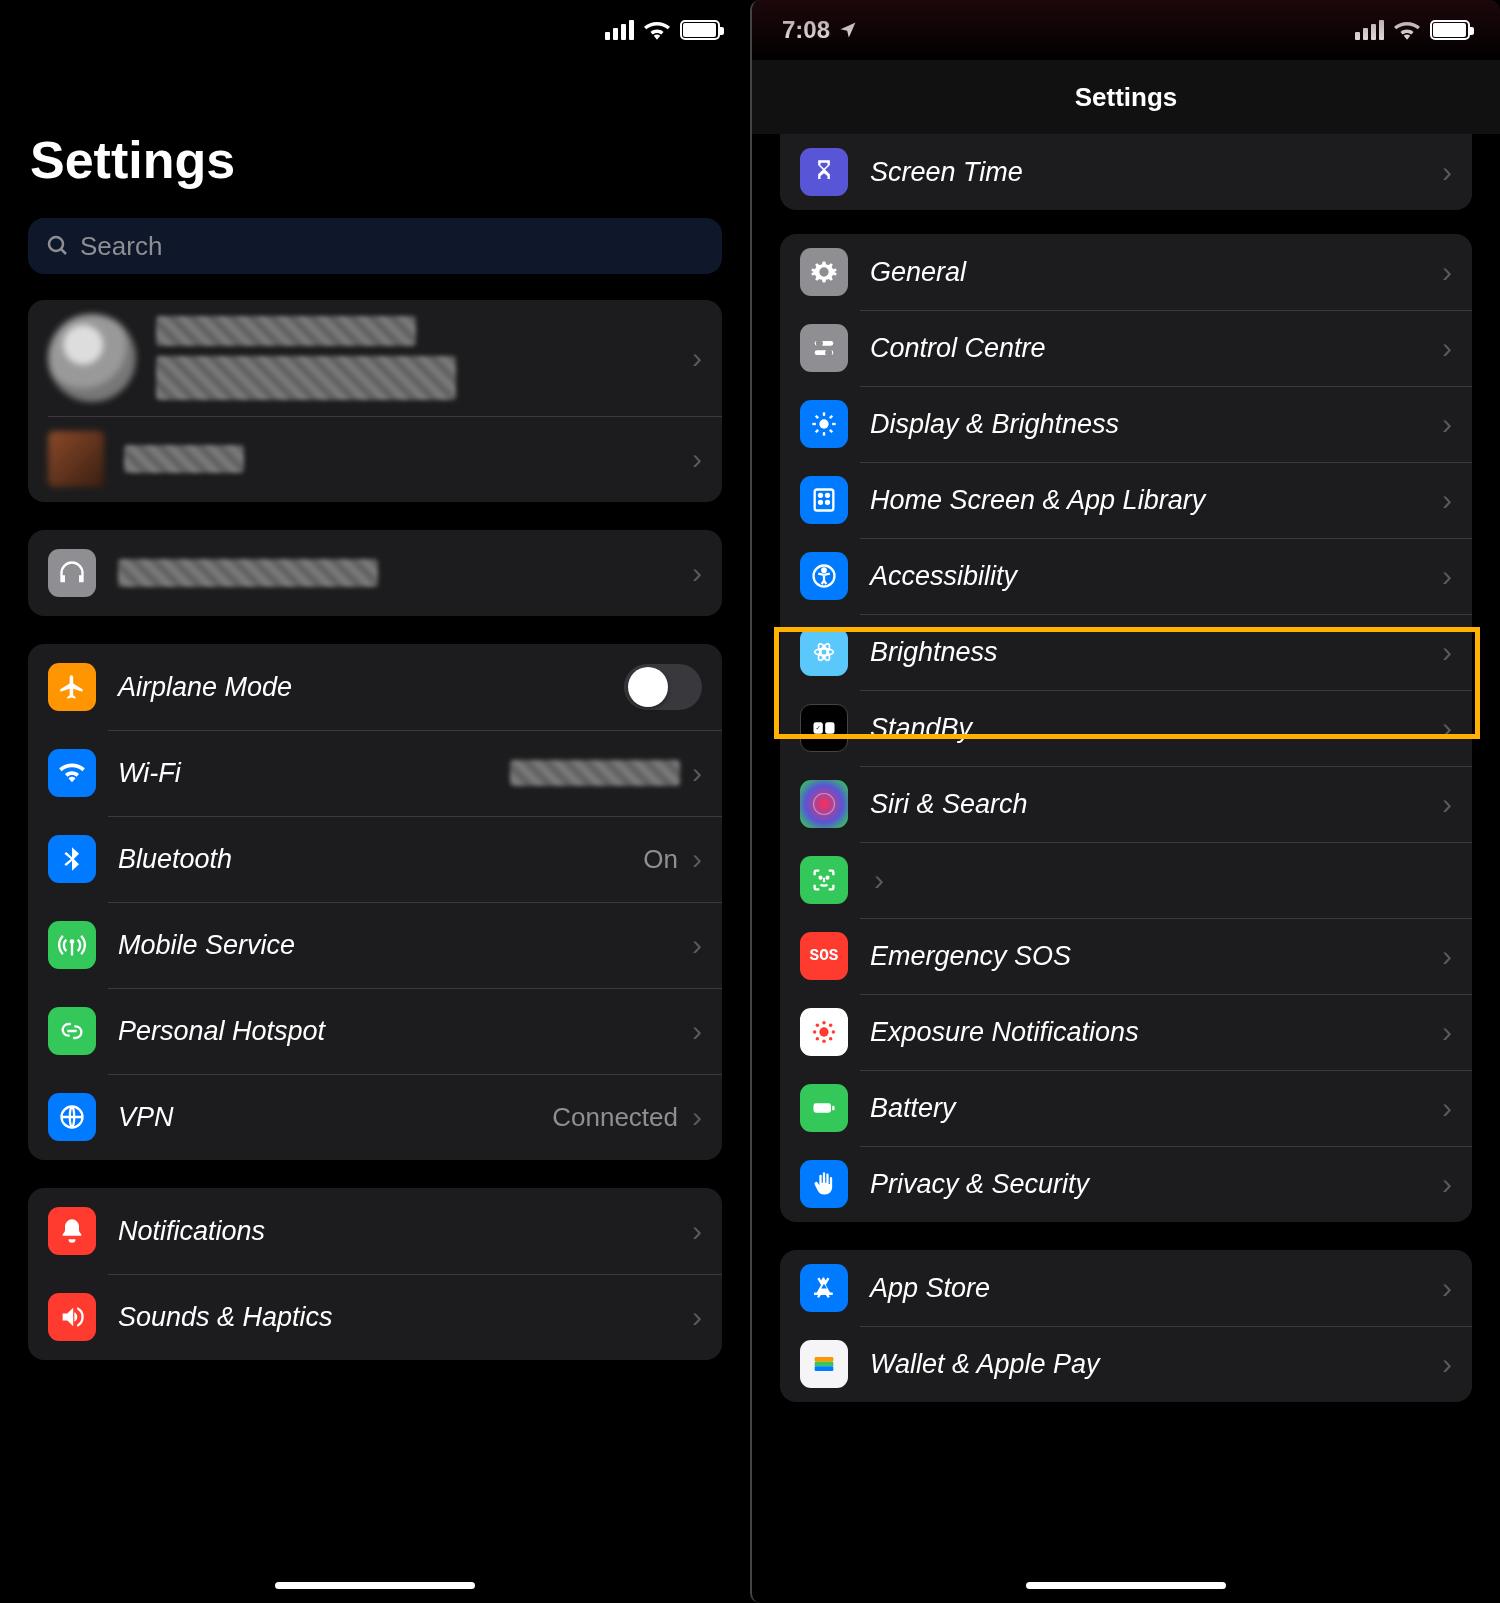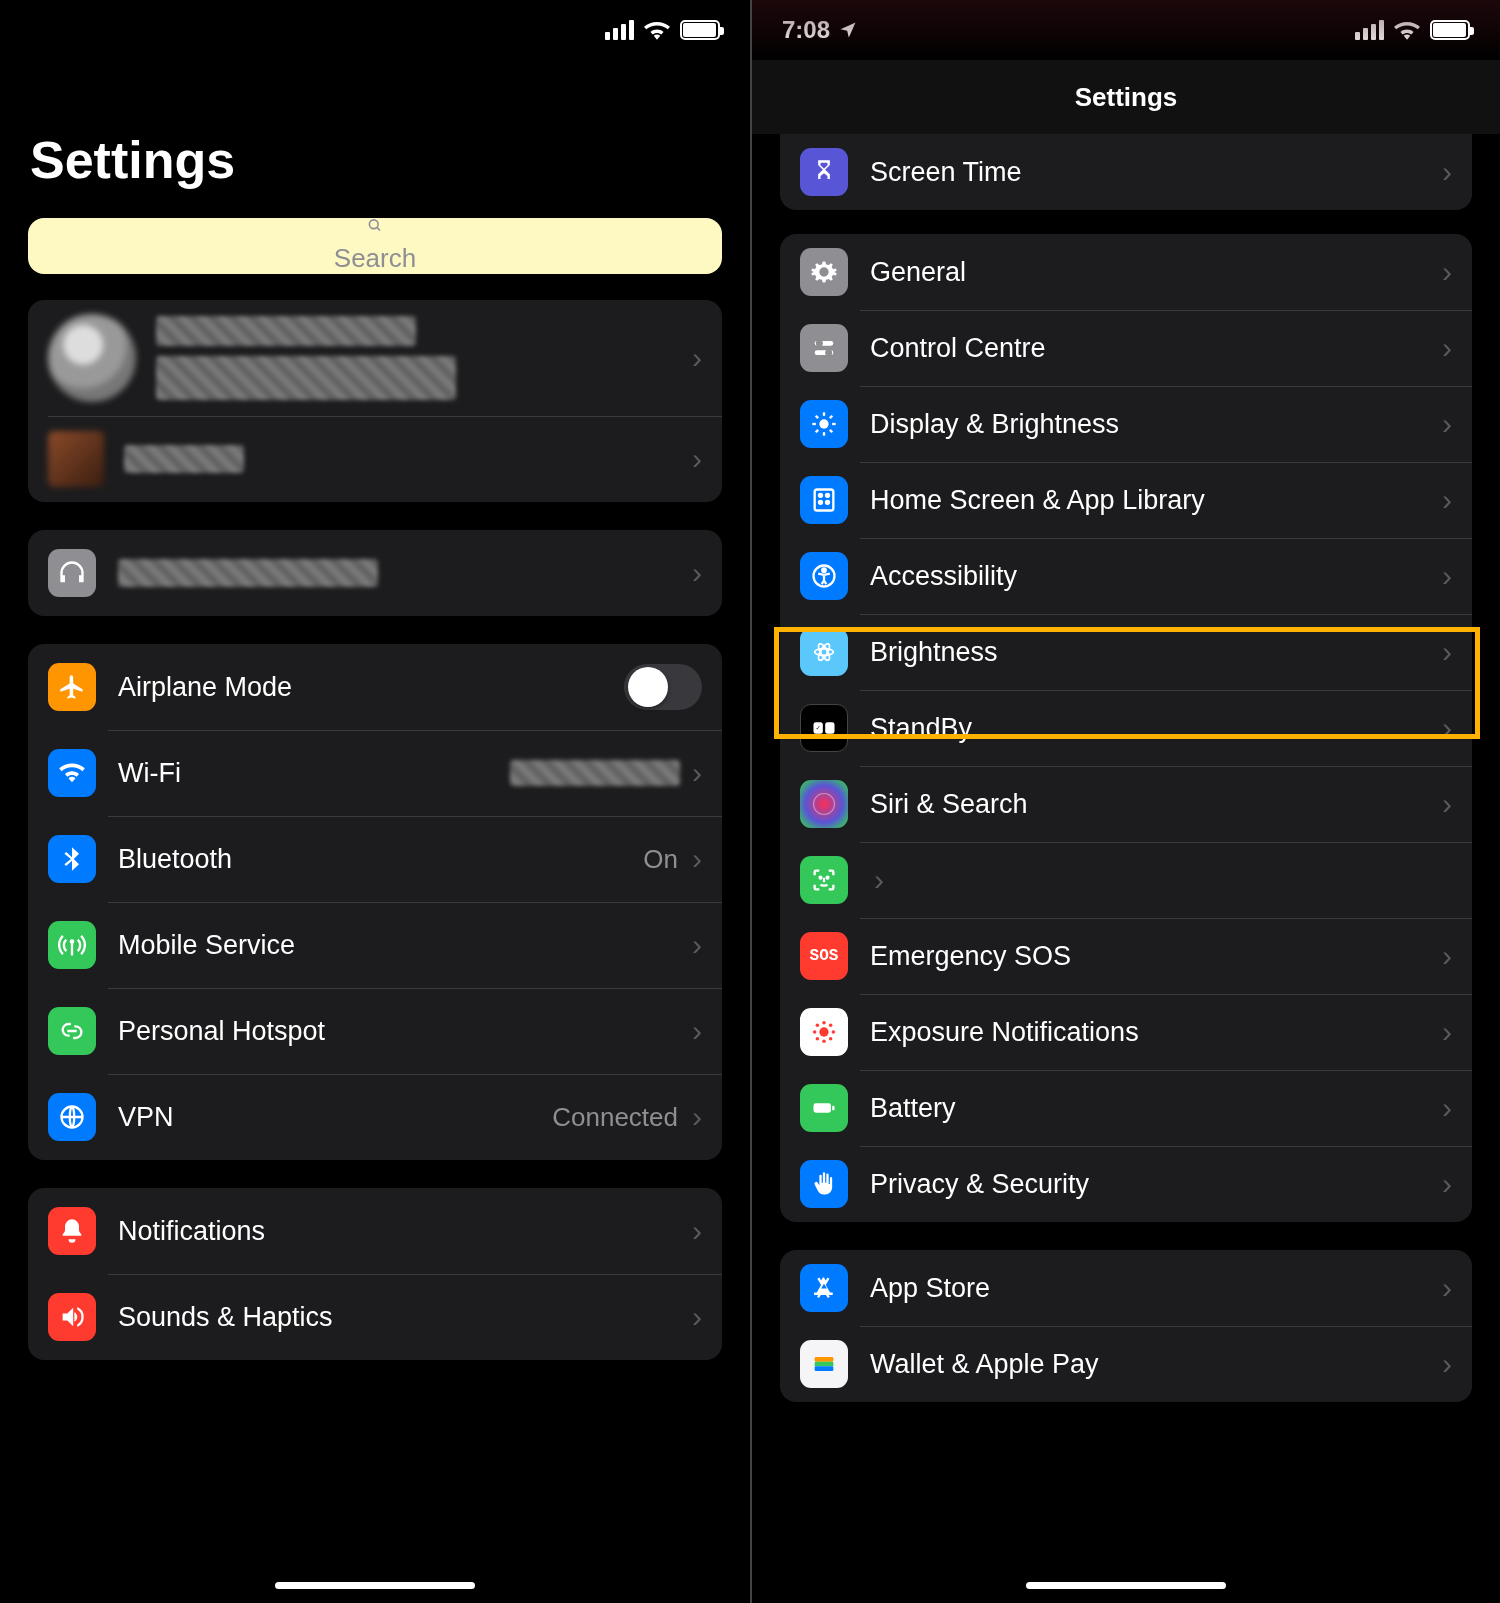--- a/index.html
+++ b/index.html
@@ -11,20 +11,21 @@
     height: 1603px;
     display: flex;
     overflow: hidden;
   }
   .phone {
     position: relative;
     width: 750px;
     height: 1603px;
     background: #000;
     overflow: hidden;
+    border-radius: 10px;
   }
   .phone-right { border-left: 2px solid #444; }
   
   .status-bar {
     height: 60px;
     display: flex;
     align-items: center;
     justify-content: space-between;
     padding: 0 30px;
     font-size: 24px;
@@ -43,30 +44,29 @@
   .battery::after{content:"";position:absolute;right:-6px;top:5px;width:4px;height:8px;background:#fff;border-radius:0 2px 2px 0;}
   .battery-fill{position:absolute;top:1px;left:1px;bottom:1px;right:2px;background:#fff;border-radius:2px;}
   
   .large-title {
     font-size: 52px;
     font-weight: 700;
     padding: 70px 30px 20px 30px;
   }
   .search-bar {
     margin: 8px 28px 26px 28px;
-    background: #fef9c3;
+    background: #0f172a;
     border-radius: 16px;
     height: 56px;
     display:flex;
     align-items:center;
     padding: 0 18px;
     color:#8e8e93;
     font-size: 26px;
     gap:10px;
-    flex-direction:column;
   }
   
   .section {
     margin: 12px 28px 28px 28px;
     background: #1c1c1e;
     border-radius: 16px;
     overflow: hidden;
   }
   .row {
     display:flex;
@@ -91,20 +91,21 @@
     flex-shrink:0;
     margin-right: 22px;
     font-size: 26px;
     color:#fff;
     font-family:Liberation Mono, monospace;
   }
   .row-label {
     flex:1;
     font-size: 27px;
     font-weight: 400;
+    font-style: italic;
   }
   .row-value {
     color:#8e8e93;
     font-size: 26px;
     margin-right: 10px;
   }
   .chev {
     color:#5a5a5e;
     font-size: 30px;
     font-weight:300;

